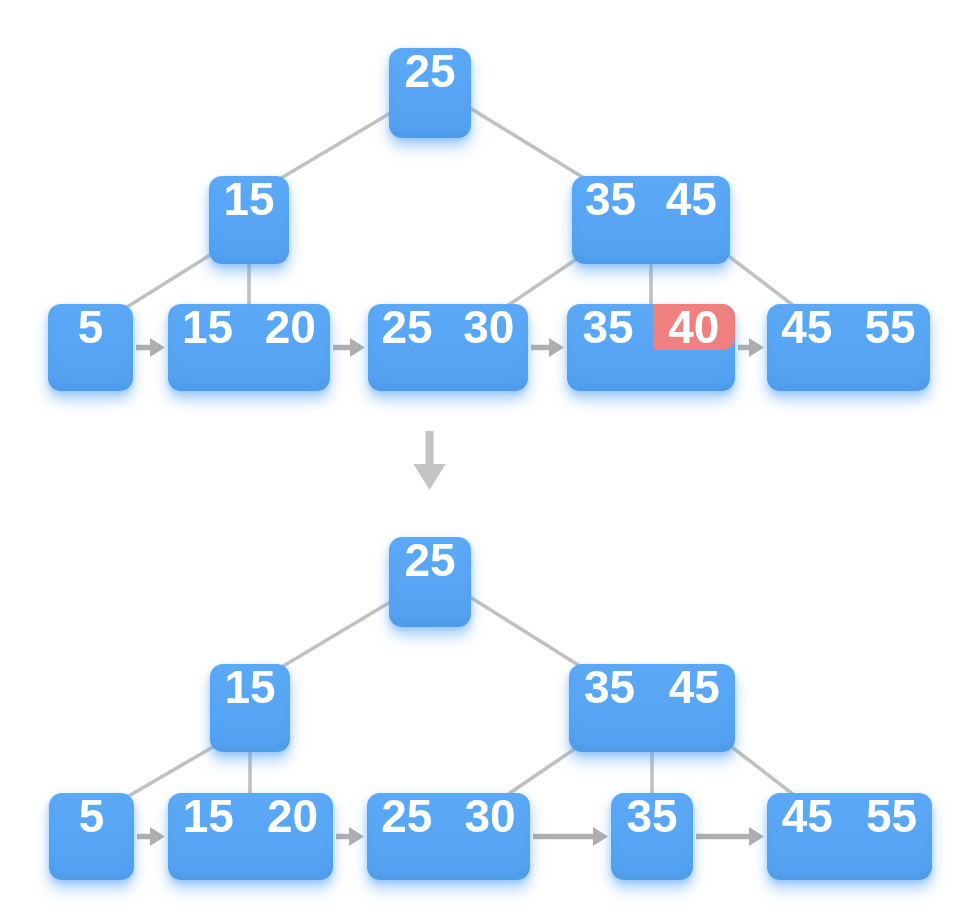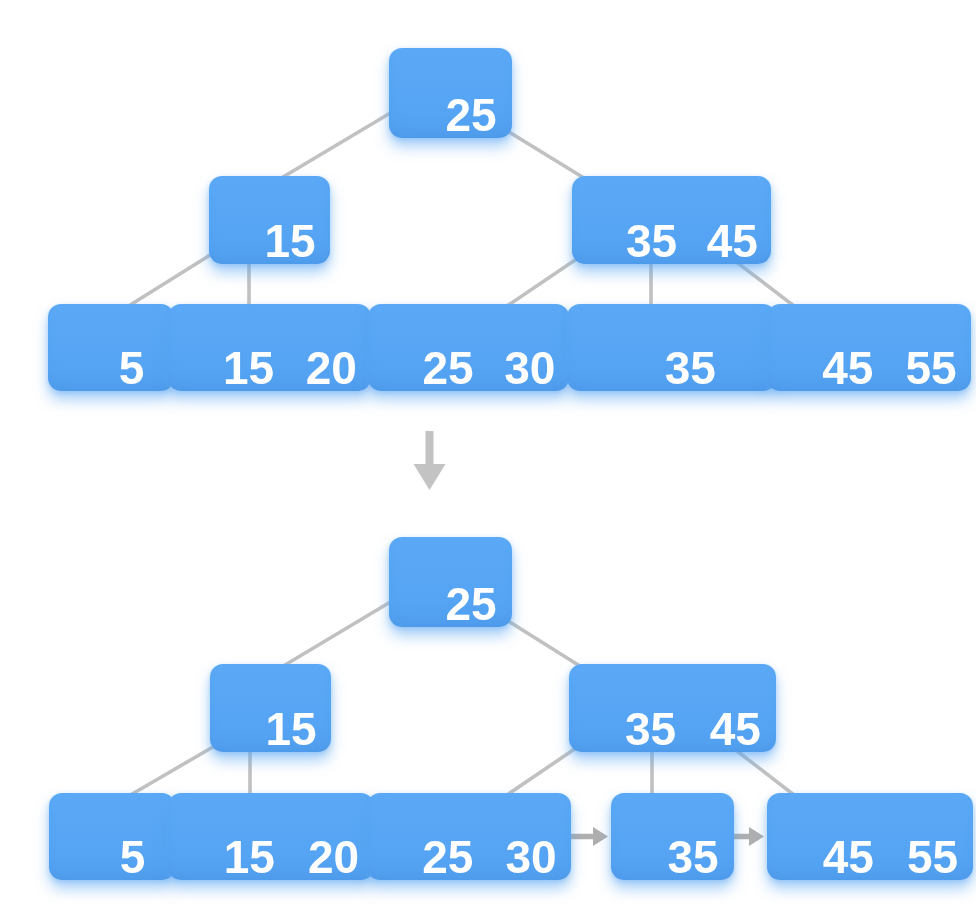--- a/index.html
+++ b/index.html
@@ -19,27 +19,26 @@
   }
   .nodes-layer {
     position: absolute;
     left: 0; top: 0;
     width: 976px; height: 920px;
     z-index: 2;
   }
   .node {
     position: absolute;
     display: flex;
-    align-items: flex-end;
+    align-items: flex-start;
     border-radius: 13px;
     background: linear-gradient(180deg, #5BA9F6 0%, #53A2F2 100%);
     box-shadow: 0 9px 14px rgba(88,166,244,0.50),
                 0 2px 5px rgba(88,166,244,0.35),
                 inset 0 -14px 16px -10px rgba(62,130,210,0.30);
-    padding-left: 41px;
   }
   .cell {
     flex: 1 1 0;
     display: flex;
     align-items: center;
     justify-content: center;
     color: #ffffff;
     font-weight: bold;
     font-size: 46px;
     line-height: 1;
@@ -115,20 +114,21 @@
         <div class="cell">20</div>
       </div>
       <div class="node" style="left: 368px; top: 304px; width: 160px; height: 87px;">
         <div class="cell">25</div>
         <div class="divider"></div>
         <div class="cell">30</div>
       </div>
       <div class="node" style="left: 567px; top: 304px; width: 168px; height: 87px;">
         <div class="cell">35</div>
         <div class="divider"></div>
+        <div class="cell highlight">40</div>
       </div>
       <div class="node" style="left: 767px; top: 304px; width: 163px; height: 87px;">
         <div class="cell">45</div>
         <div class="divider"></div>
         <div class="cell">55</div>
       </div>
       <div class="node" style="left: 389px; top: 537px; width: 82px; height: 90px;">
         <div class="cell">25</div>
       </div>
       <div class="node" style="left: 210px; top: 664px; width: 80px; height: 88px;">

